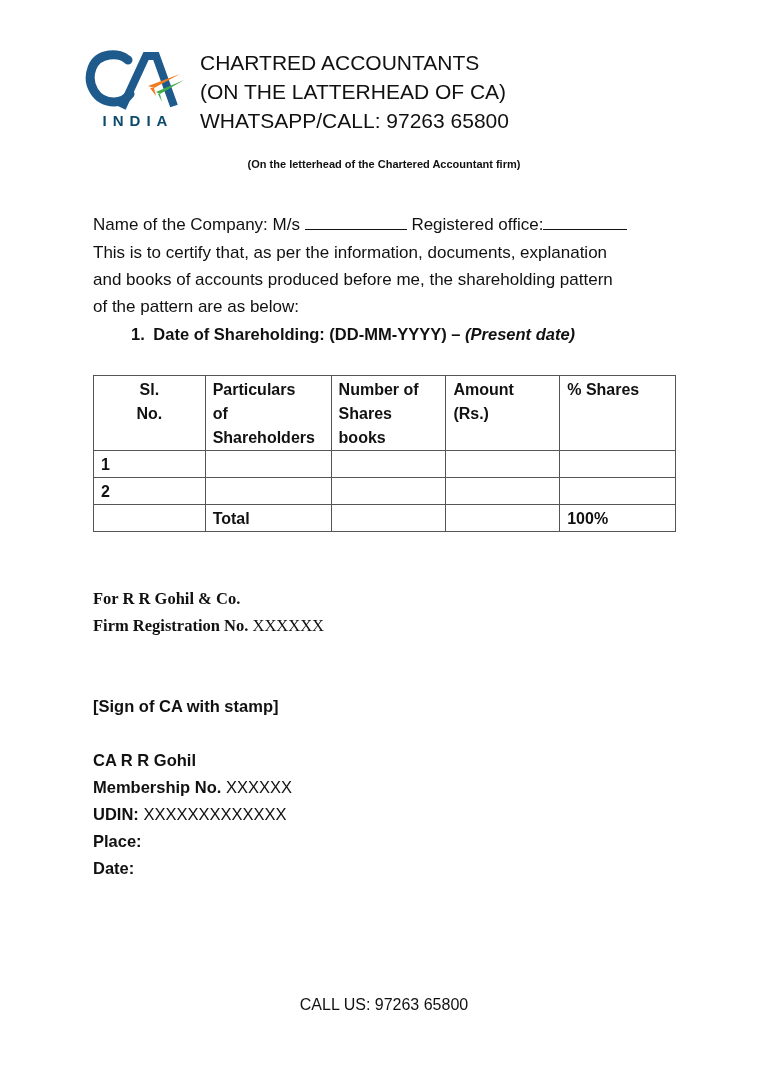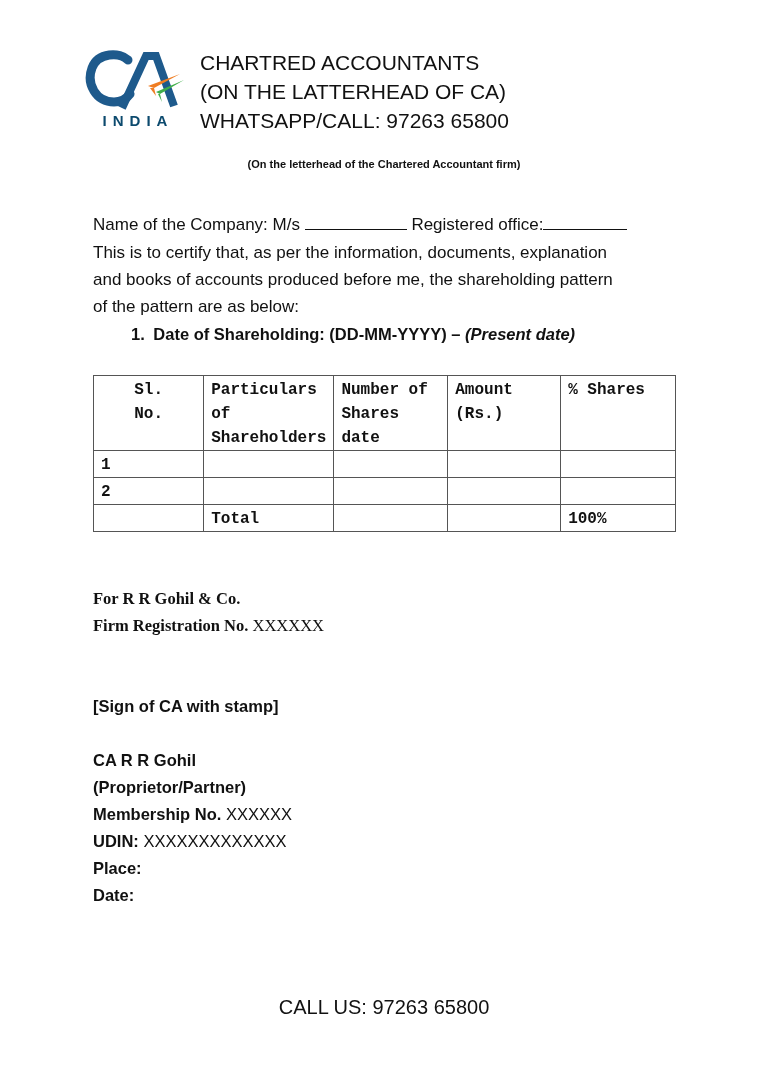--- a/index.html
+++ b/index.html
@@ -24,29 +24,29 @@
     font-size: 11px;
   }
   .para { left: 93px; width: 600px; font-size: 17px; line-height: 27px; }
   .blank { display: inline-block; border-bottom: 1.5px solid #111; height: 16px; vertical-align: baseline; }
   table.sh {
     position: absolute; left: 93px; top: 375px; width: 583px;
     border-collapse: collapse; font-size: 16px; font-weight: bold;
   }
   table.sh td, table.sh th {
     border: 1.3px solid #555; vertical-align: top; padding: 2px 7px 0 7px;
-    text-align: left; font-weight: bold; line-height: 24px; font-family: Liberation Mono, monospace;
+    text-align: left; font-weight: bold; line-height: 24px;
   }
   table.sh th.center { text-align: center; }
   table.sh tr.head th { height: 72px; }
   table.sh tr.row td { height: 23px; }
   .sig { left: 93px; font-size: 16.5px; line-height: 27px; }
   .sig b { font-weight: bold; }
   .footer {
-    left: 0; top: 996px; width: 768px; text-align: center; font-size: 20px;
+    left: 0; top: 996px; width: 768px; text-align: center; font-size: 16px;
   }
 </style>
 </head>
 <body>
 
 <div class="abs logo">
   <svg viewBox="0 0 104 66">
     <path d="M44 12 C36 4, 14 4, 8 20 C2 36, 12 54, 30 54 C38 54, 43 50, 46 46" fill="none" stroke="#1e5a8c" stroke-width="9" stroke-linecap="round"></path>
     <path d="M38 60 L62 8 L72 8 L90 58" fill="none" stroke="#1e5a8c" stroke-width="8" stroke-linejoin="miter"></path>
     <path d="M64 38 L96 26 L70 40 Z" fill="#f07d22"></path>
@@ -92,21 +92,21 @@
       <div>Sl.</div>
           <div>No.</div>
     </th>
     <th>
       <div>Particulars</div>
           <div>of</div>
           <div>Shareholders</div>
     </th>
     <th>
       <div>Number of</div>
-          <div>Shares date</div>
+          <div>Shares books</div>
     </th>
     <th>
       <div>Amount</div>
           <div>(Rs.)</div>
     </th>
     <th>
       <div>% Shares</div>
     </th>
   </tr>
   <tr class="row">
@@ -135,20 +135,19 @@
 
 <div class="abs sig" style="top:585px;font-family:Liberation Serif, serif;">
   <div><b>For R R Gohil &amp; Co.</b></div>
   <div><b>Firm Registration No.</b> <span>XXXXXX</span></div>
 </div>
 <div class="abs sig" style="top:693px;">
   <b>[Sign of CA with stamp]</b>
 </div>
 <div class="abs sig" style="top:747px;">
   <div><b>CA R R Gohil</b></div>
-  <div><b>(Proprietor/Partner)</b></div>
   <div><b>Membership No.</b> <span>XXXXXX</span></div>
   <div><b>UDIN:</b> <span>XXXXXXXXXXXXX</span></div>
   <div><b>Place:</b></div>
   <div><b>Date:</b></div>
 </div>
 
 <div class="abs footer">CALL US: 97263 65800</div>
 
 </body></html>

